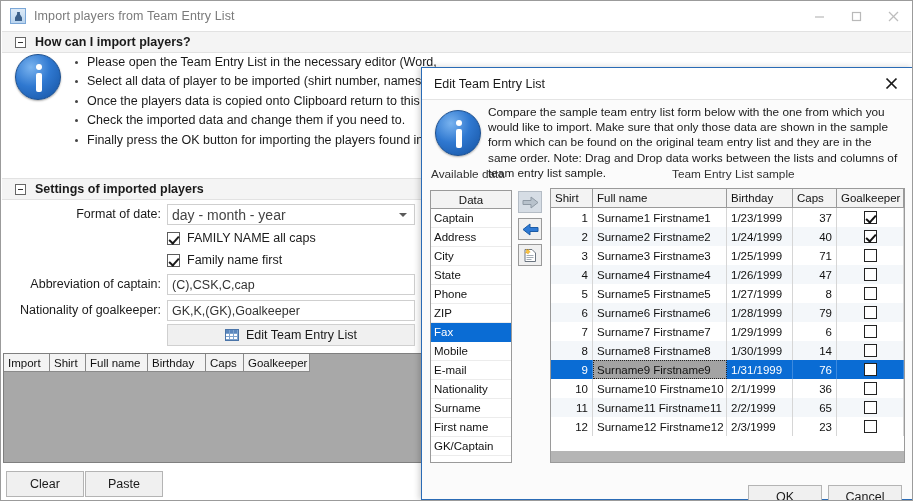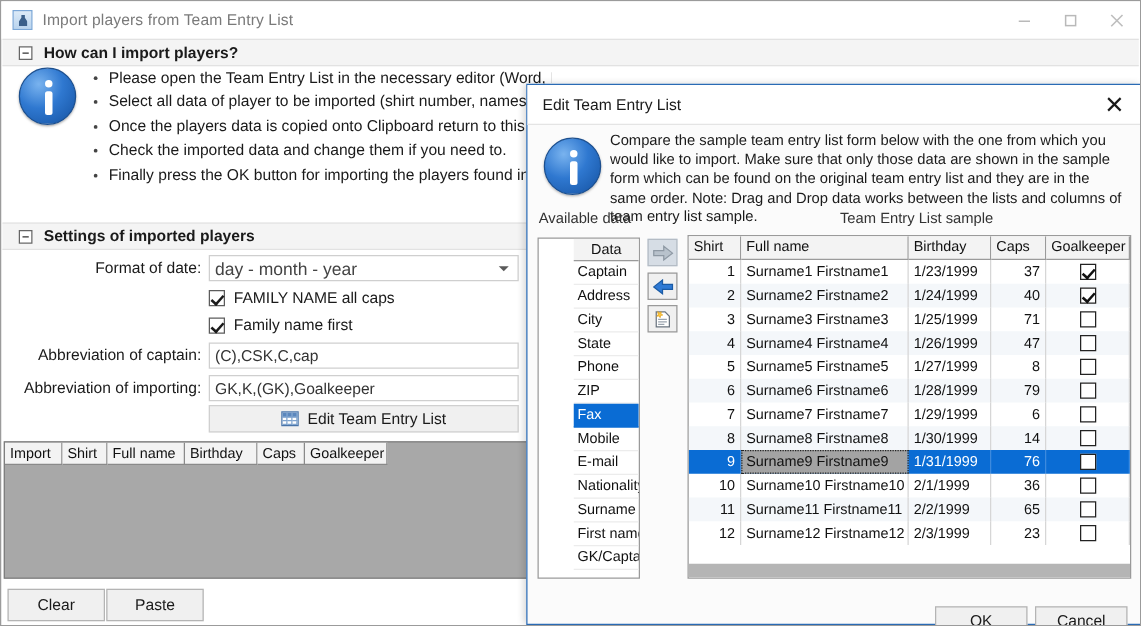--- a/index.html
+++ b/index.html
@@ -221,21 +221,20 @@
   .dlg-sublabel {
     position: absolute; font-size: 11.8px; color: #333;
   }
 
   
   .avail-list {
     position: absolute; left: 8px; top: 122px;
     width: 82px; height: 273px;
     border: 1px solid #9a9a9a; background: #fff;
     overflow: hidden;
-    padding-left: 28px;
   }
   .avail-head {
     height: 18px; background: #f3f3f3;
     border-bottom: 1px solid #9a9a9a;
     display: flex; align-items: center; justify-content: center;
     font-size: 11.5px; color: #111;
   }
   .avail-item {
     height: 19px; display: flex; align-items: center;
     padding-left: 3px; font-size: 11.5px; color: #111;
@@ -361,21 +360,21 @@
   <div class="checkrow" style="top:250px;">
     <span class="cbox checked"></span>
     <span>Family name first</span>
   </div>
 
   <div class="form-label" style="left:10px; top:276px; width:150px;">Abbreviation of captain:</div>
   <div class="textbox" style="top:273px;">
     <span>(C),CSK,C,cap</span>
   </div>
 
-  <div class="form-label" style="left:10px; top:302px; width:150px;">Abbreviation of importing:</div>
+  <div class="form-label" style="left:10px; top:302px; width:150px;">Nationality of goalkeeper:</div>
   <div class="textbox" style="top:299px;">
     <span>GK,K,(GK),Goalkeeper</span>
   </div>
 
   <div class="edit-btn">
     <span class="grid-icon">
         <i></i>
         <i></i>
         <i></i>
         <i></i>

